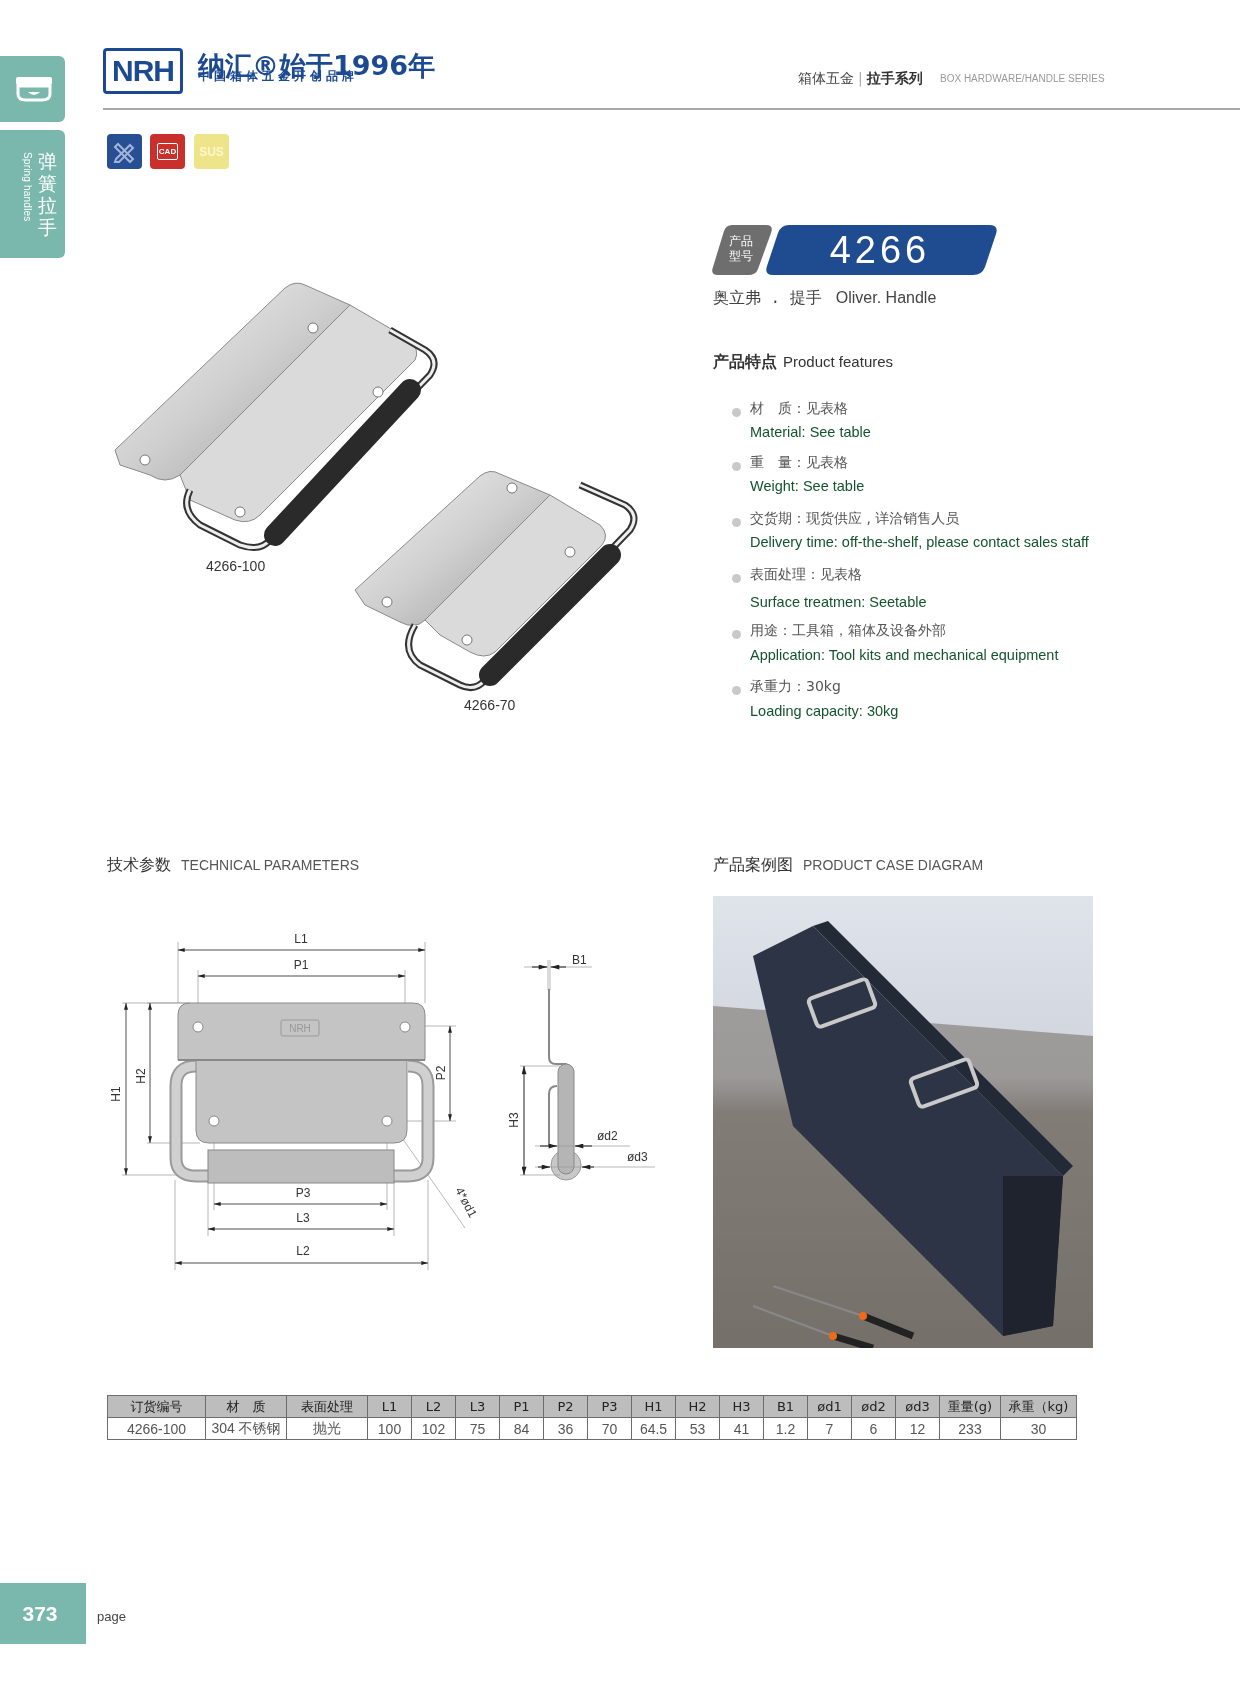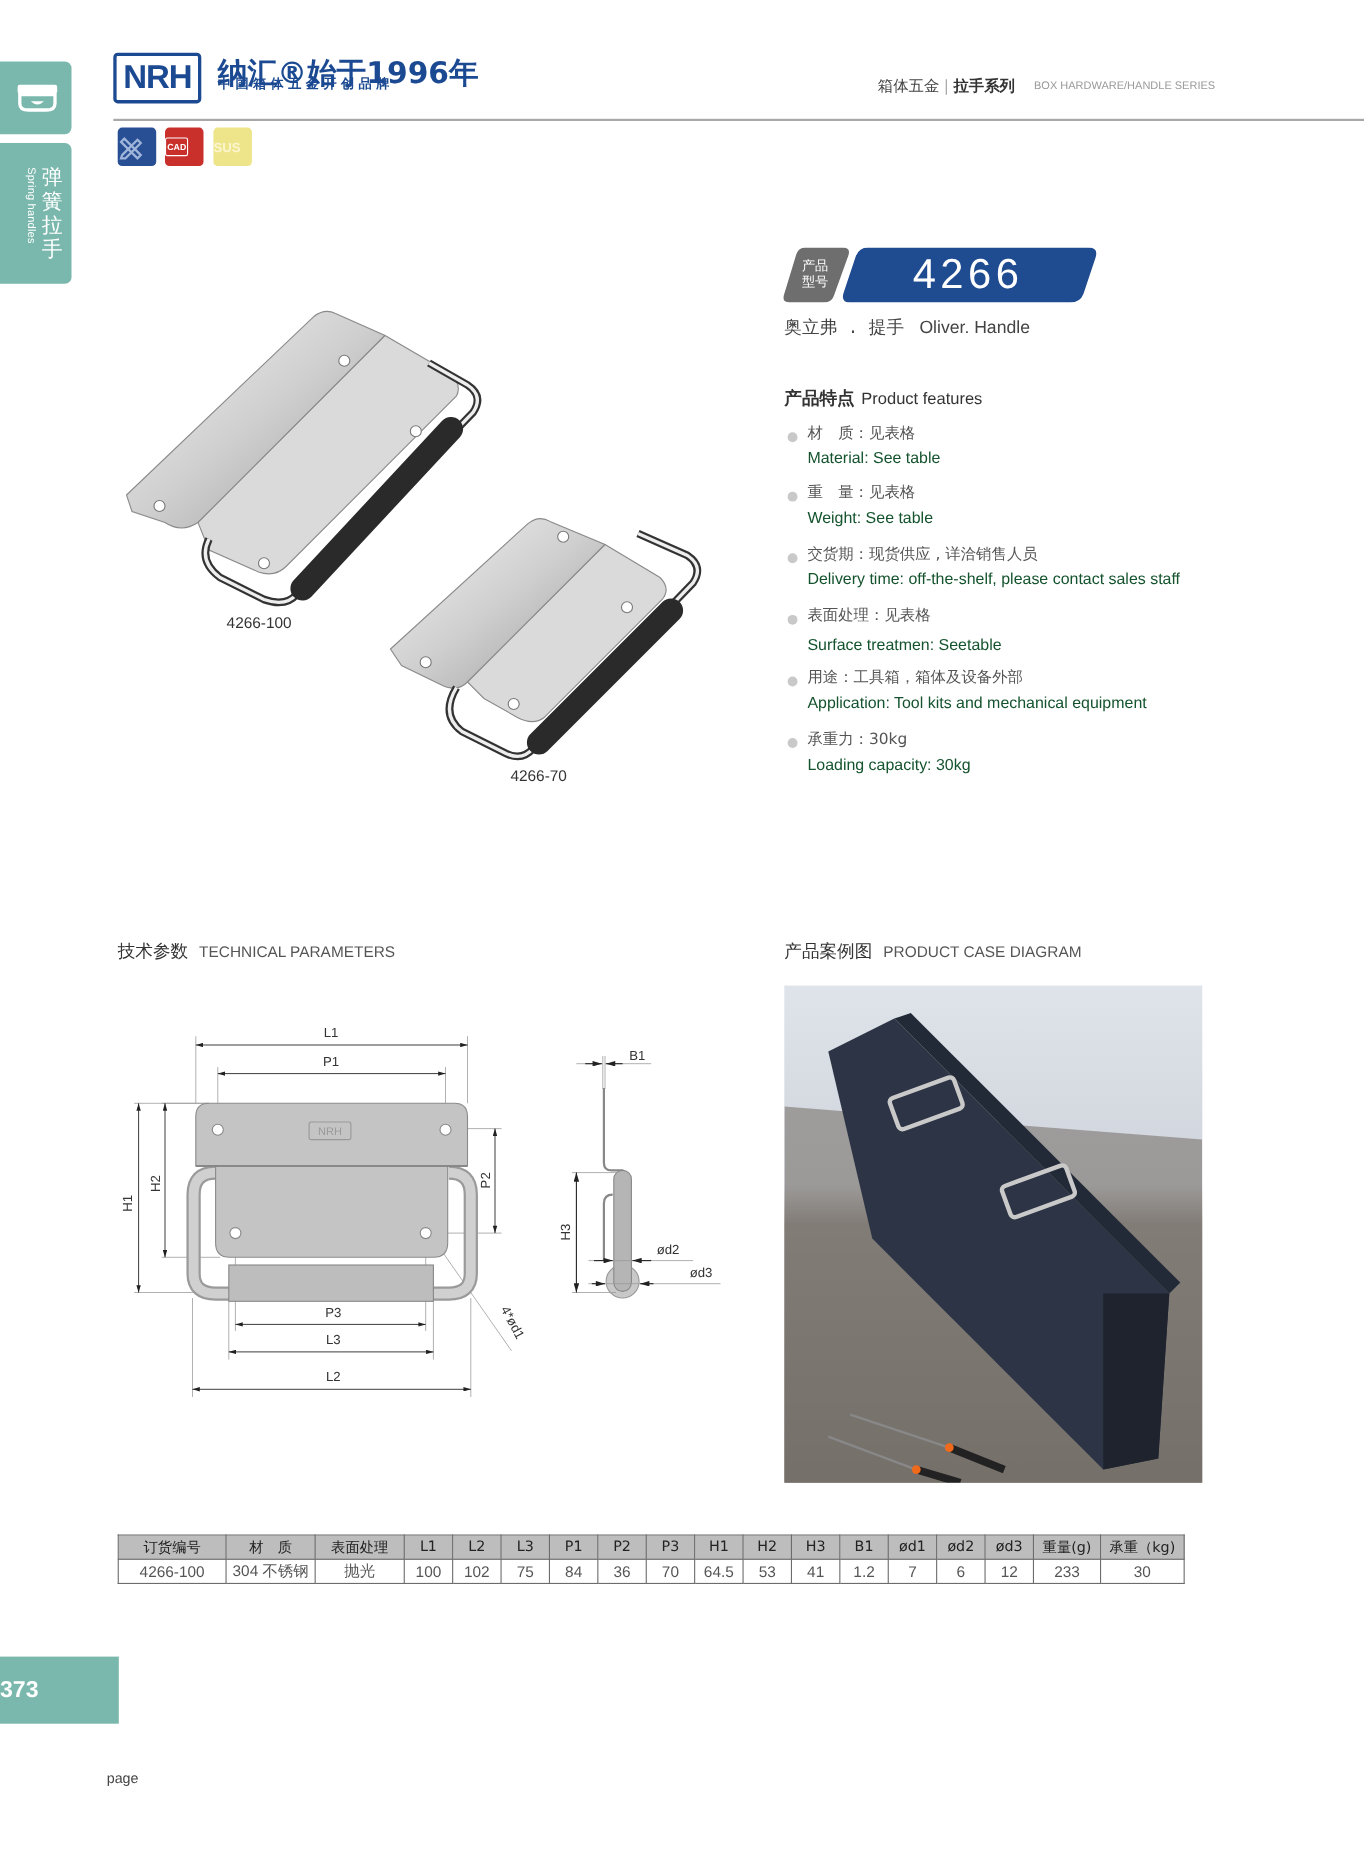--- a/index.html
+++ b/index.html
@@ -13,52 +13,52 @@
   
   .logo-box { left:103px; top:48px; width:74px; height:40px; border:3px solid #1c4a92; border-radius:4px; color:#1c4a92; font-weight:bold; font-size:30px; text-align:center; line-height:40px; letter-spacing:-1px; }
   .brand-cn { left:198px; top:48px; color:#1c4a92; font-weight:bold; font-size:27px; font-family:"DejaVu Sans",sans-serif; }
   .brand-sub { left:198px; top:68px; color:#1c4a92; font-weight:bold; font-size:12px; letter-spacing:4px; font-family:"DejaVu Sans",sans-serif; }
   .header-line { left:103px; top:108px; width:1137px; height:2px; background:#a8a8a8; }
   .header-series { left:798px; top:70px; font-size:14px; color:#444; font-family:"DejaVu Sans",sans-serif; }
   .header-series b { font-weight:bold; color:#333; }
   .header-series .sep { color:#aaa; margin:0 4px; }
   .header-en { left:940px; top:73px; font-size:10px; color:#999; }
   
-  .icon-sq { top:116px; width:35px; height:35px; border-radius:4px; display:flex; align-items:center; font-weight:bold; font-size:10px; }
+  .icon-sq { top:134px; width:35px; height:35px; border-radius:4px; display:flex; align-items:center; justify-content:center; font-weight:bold; font-size:10px; }
   .icon-tools { left:107px; background:#284f94; }
   .icon-cad { left:150px; background:#c9302c; color:#fff; }
   .icon-cad span { border:1.5px solid #fff; border-radius:2px; padding:3px 1px; font-size:8px; }
   .icon-sus { left:194px; background:#eee58a; color:#fbf6d0; font-size:12px; }
   
   .badge-grey { left:712px; top:225px; width:60px; height:50px; }
   .badge-blue { left:765px; top:225px; width:232px; height:50px; }
   .badge-grey-text { left:726px; top:234px; width:30px; color:#fff; font-size:12px; line-height:15px; text-align:center; font-family:"DejaVu Sans",sans-serif; }
   .badge-num { left:800px; top:226px; width:160px; color:#fff; font-size:38px; letter-spacing:4px; text-align:center; line-height:48px; }
   .subtitle { left:713px; top:288px; font-size:16px; color:#444; }
   .subtitle .cn { font-family:Liberation Mono, monospace; margin-right:14px; }
   
   .feat-head { left:713px; top:352px; font-size:15px; color:#333; }
   .feat-head b { font-family:"DejaVu Sans",sans-serif; font-size:16px; margin-right:6px; }
-  .feat-item { left:716px; width:400px; }
+  .feat-item { left:732px; width:400px;margin-top:15px; }
   .feat-dot { position:absolute; left:0; top:8px; width:9px; height:9px; border-radius:50%; background:#c9c9c9; }
   .feat-cn { position:absolute; left:18px; top:0; font-size:14px; color:#555; font-family:"DejaVu Sans",sans-serif; white-space:nowrap; }
   .feat-en { position:absolute; left:18px; font-size:14.5px; color:#14532d; white-space:nowrap; }
   
   .sec-head { font-size:15px; color:#333; }
   .sec-head .cn { font-family:"DejaVu Sans",sans-serif; font-size:16px; margin-right:10px; }
   .sec-head .en { font-size:14px; color:#555; }
   
   .case-photo { left:713px; top:896px; width:380px; height:452px; overflow:hidden; background:linear-gradient(180deg,#dfe3ea 0%,#cfd4dc 40%,#8e8a86 48%,#6f6b66 100%); }
   
   .spec-table { left:107px; top:1395px; border-collapse:collapse; font-size:14px; color:#555; }
   .spec-table th, .spec-table td { border:1.5px solid #6c6c6c; height:21px; padding:0; text-align:center; font-weight:normal;margin-top:20px; }
   .spec-table th { background:#bdbdbd; color:#222; font-family:"DejaVu Sans",sans-serif; font-size:13px; }
   .spec-table td { background:#fff; }
   
-  .page-tab { left:0; top:1506px; width:108px; height:61px; background:#7ab8ad; color:#fff; font-weight:bold; font-size:21px; text-align:left; line-height:61px; padding-right:6px; box-sizing:border-box; }
+  .page-tab { left:0; top:1583px; width:86px; height:61px; background:#7ab8ad; color:#fff; font-weight:bold; font-size:21px; text-align:center; line-height:61px; padding-right:6px; box-sizing:border-box; }
   .page-word { left:97px; top:1609px; font-size:13px; color:#444; }
   .prod-label { font-size:14px; color:#333; }
 </style>
 </head>
 <body>
 
 <div class="abs side-tab-top">
   <svg width="40" height="30" viewBox="0 0 40 30" style="position:absolute;left:14px;top:18px">
     <rect x="2" y="3" width="36" height="8" rx="2" fill="#fff"></rect>
     <path d="M4 12 H36 V20 Q36 26 28 26 H12 Q4 26 4 20 Z" fill="none" stroke="#fff" stroke-width="3"></path>

